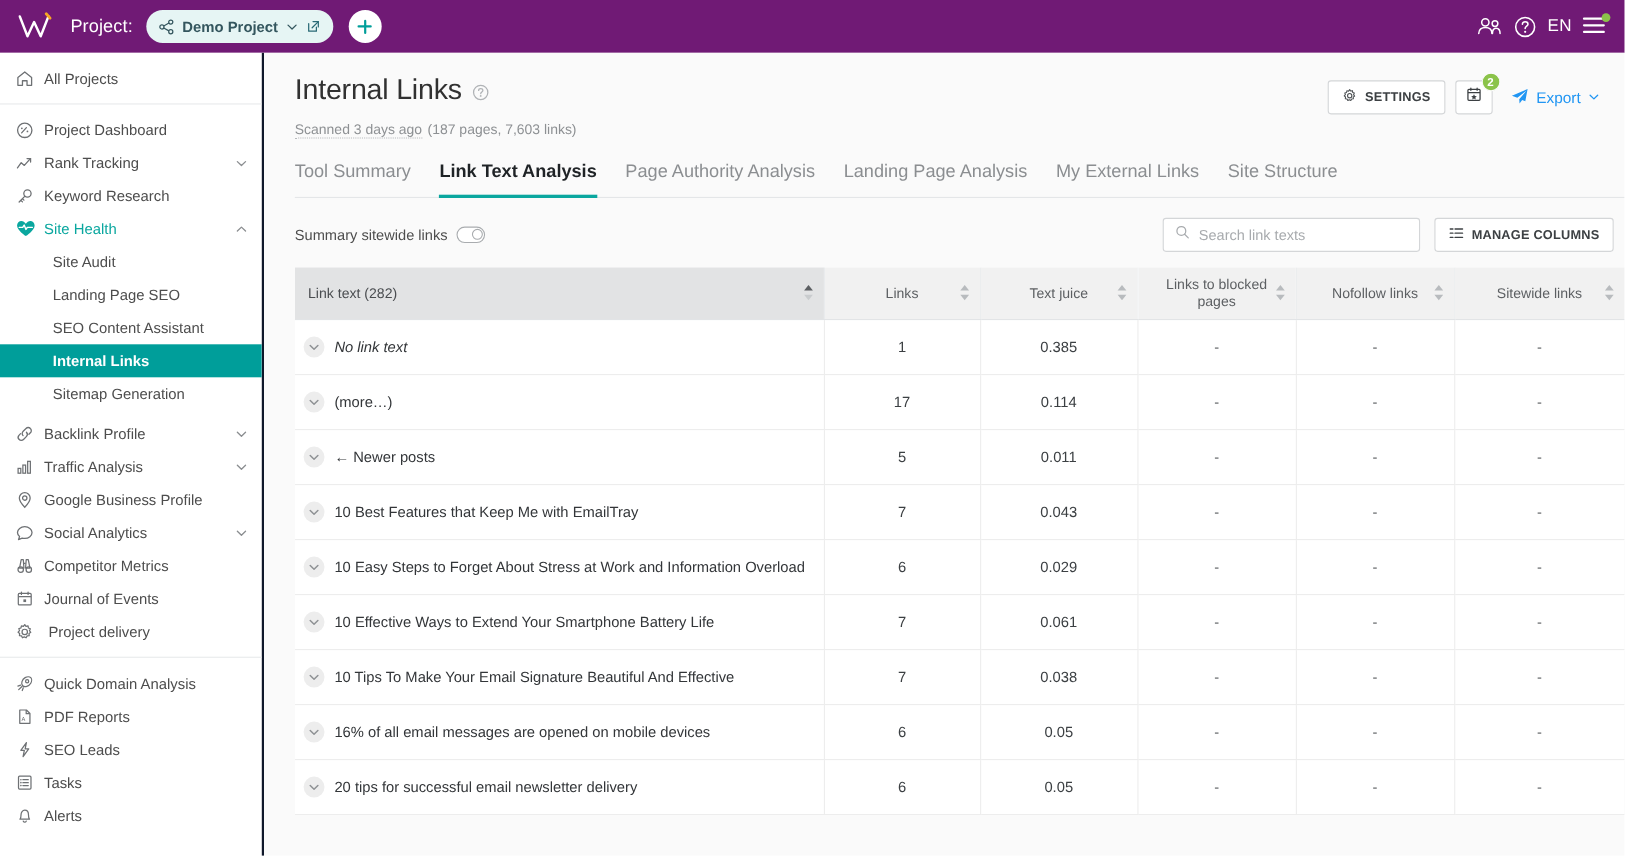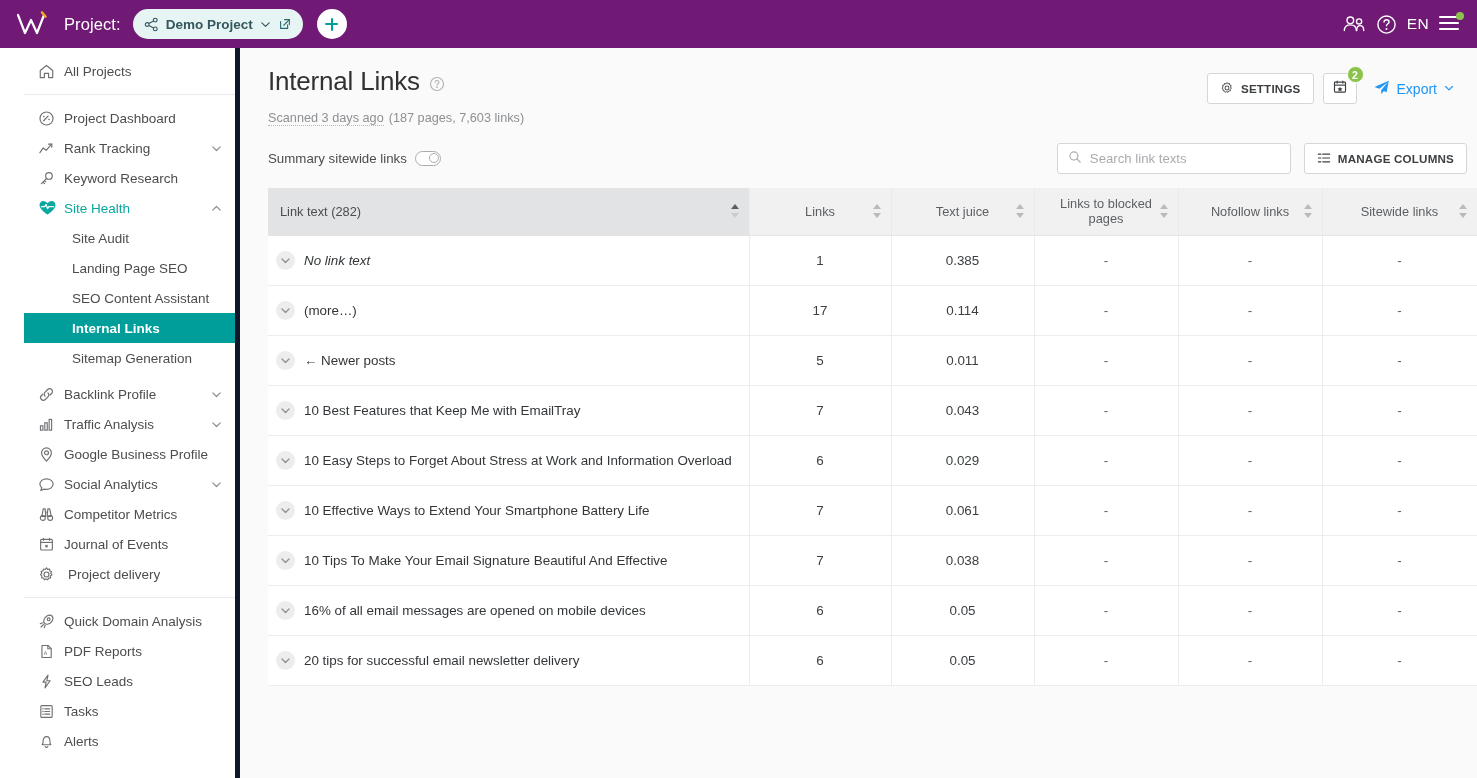--- a/index.html
+++ b/index.html
@@ -53,21 +53,21 @@
     position: absolute; width: 8px; height: 8px; background: #8bc34a;
     border-radius: 50%; right: -3px; top: -3px;
   }
 
   
   .body { display: flex; flex: 1 1 auto; min-height: 0; }
 
   
   .sidebar {
     width: 240px; flex: 0 0 240px; background: #ffffff;
-    border-right: 5px solid #0f172a; overflow: hidden; padding-left: 24px;
+    border-right: 2px solid #0f172a; overflow: hidden;
   }
   .sb-sep { height: 1px; background: #e8eaec; margin: 0; }
   .sb-item {
     height: 30px; display: flex; align-items: center;
     padding-left: 14px; padding-right: 12px; cursor: pointer;
     color: #4d4d4d; font-size: 13.5px; position: relative;
   }
   .sb-item .ic { width: 26px; flex: 0 0 26px; display: flex; align-items: center; }
   .sb-item .lbl { white-space: nowrap; }
   .sb-item .caret { margin-left: auto; display: flex; }
@@ -518,20 +518,28 @@
                   </svg>
               </span>
             </div>
           </div>
         </div>
 
         <div class="scan-line">
           <span class="dotted">Scanned 3 days ago</span><span class="meta">(187 pages, 7,603 links)</span>
         </div>
 
+        <div class="tabs">
+          <div class="tab">Tool Summary</div>
+          <div class="tab active">Link Text Analysis</div>
+          <div class="tab">Page Authority Analysis</div>
+          <div class="tab">Landing Page Analysis</div>
+          <div class="tab">My External Links</div>
+          <div class="tab">Site Structure</div>
+        </div>
 
         <div class="toolbar">
           <div class="tb-left">
             <span>Summary sitewide links</span>
             <span class="switch">
                 <span class="knob"></span>
               </span>
           </div>
           <div class="tb-right">
             <div class="search-box">

